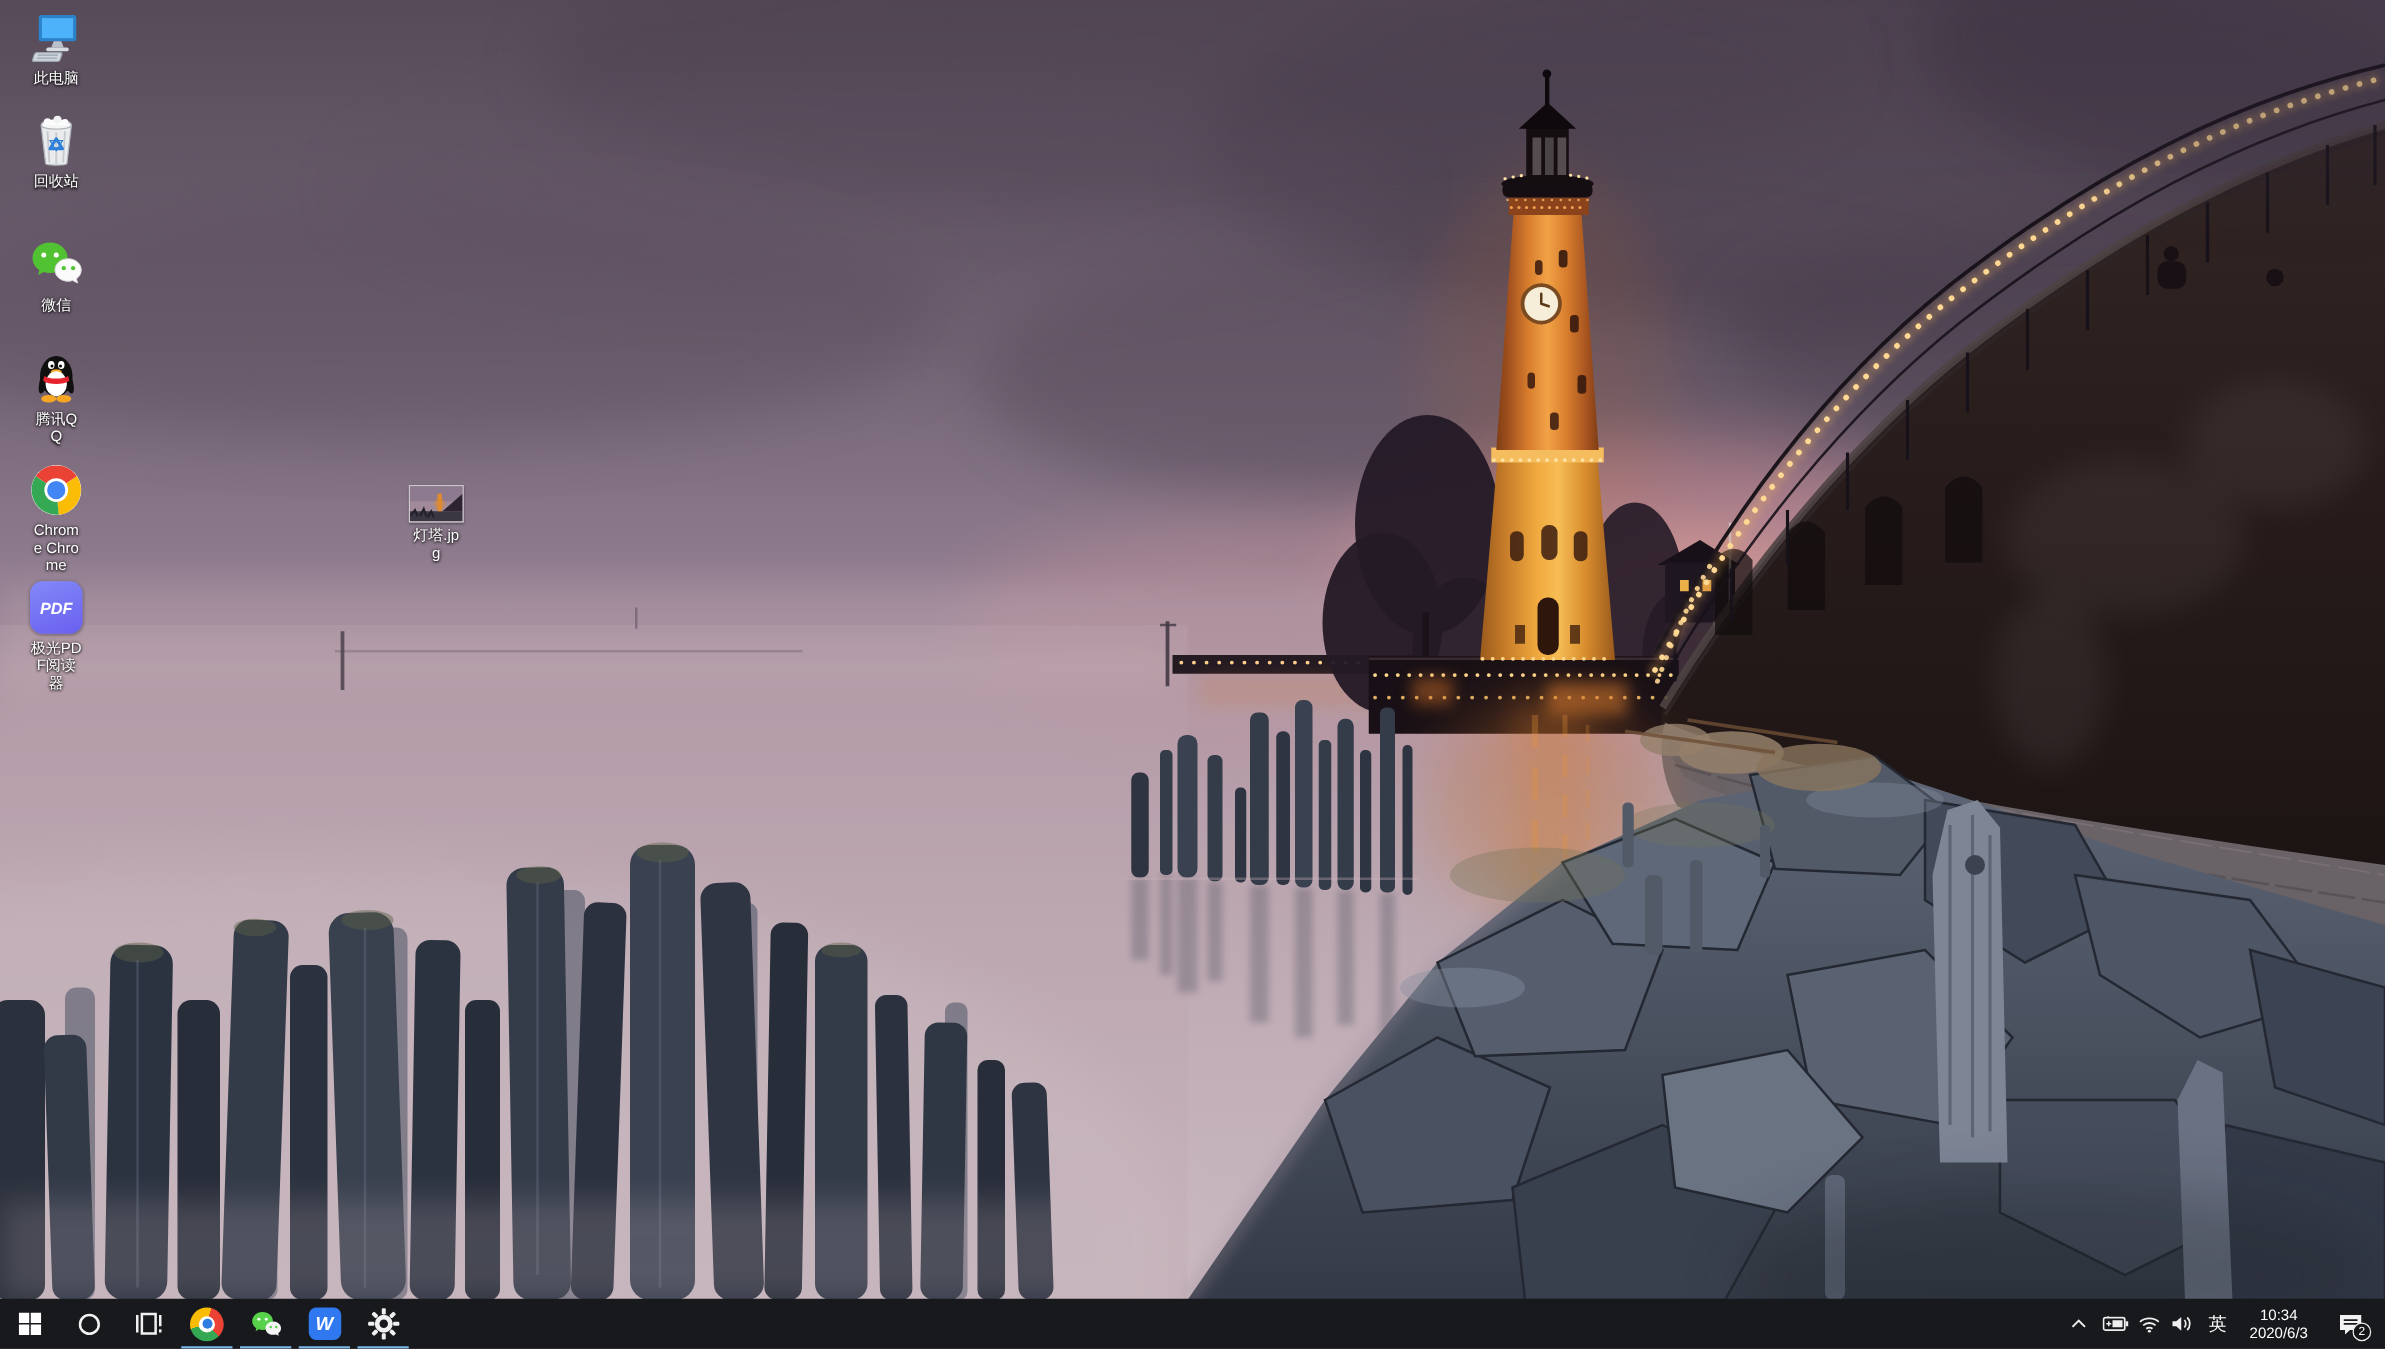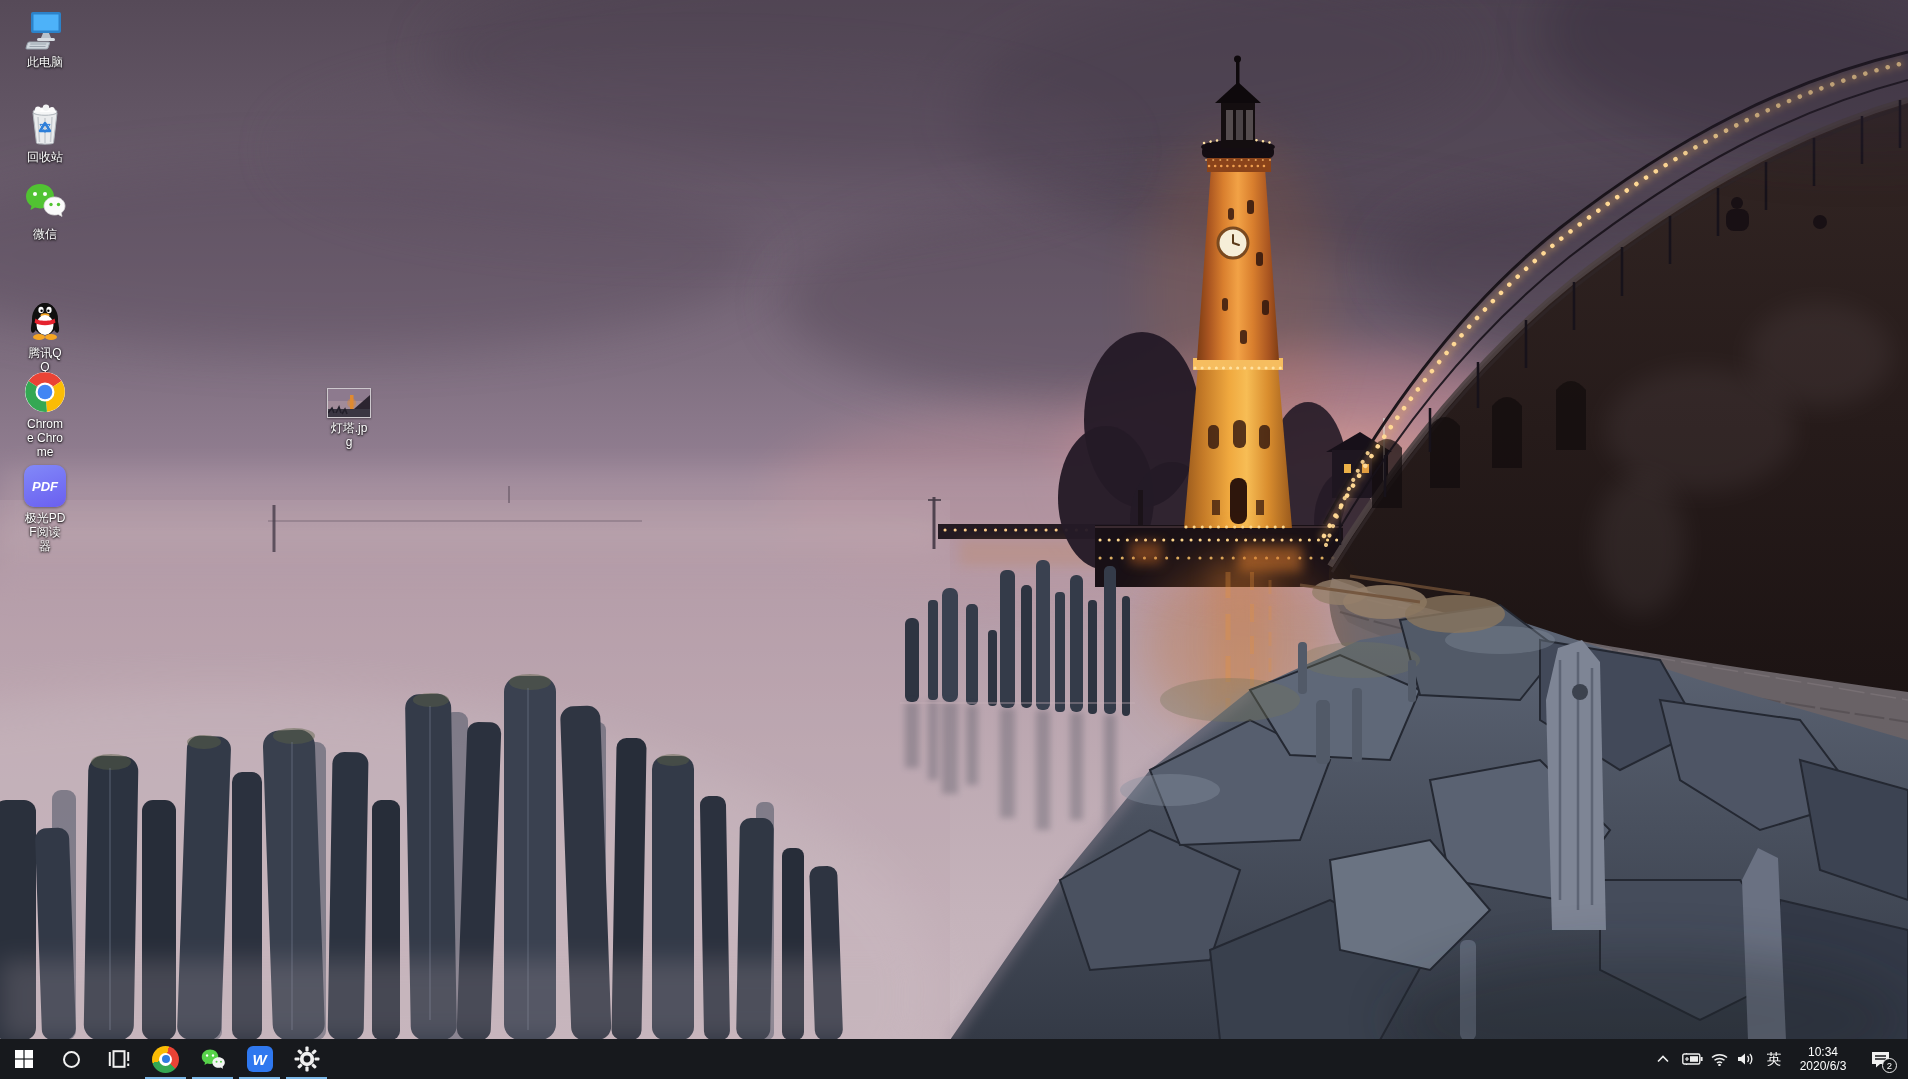--- a/index.html
+++ b/index.html
@@ -392,52 +392,52 @@
         <rect x="14" y="30" width="18" height="3" rx="1.5" fill="#d7dde3"></rect>
         <g transform="skewX(-18)">
           <rect x="16" y="34" width="22" height="7" rx="1.5" fill="#cfd6dd" stroke="#9aa4ae" stroke-width="1"></rect>
           <path d="M19,36 h16 M19,38.5 h16" stroke="#9aa4ae" stroke-width="1"></path>
         </g>
       </svg>
     </div>
     <div class="icon-label">此电脑</div>
   </div>
 
-  <div class="icon-cell" style="left:0;top:103px">
+  <div class="icon-cell" style="left:0;top:91px">
     <div class="glyph">
       <svg width="44" height="44" viewBox="0 0 44 44">
         <ellipse cx="22" cy="9" rx="12" ry="4" fill="#f4f5f6" stroke="#b5bac0"></ellipse>
         <path d="M11,9 C13,6 17,4.5 22,4.5 C27,4.5 31,6 33,9" fill="#fff" opacity=".9"></path>
         <circle cx="15" cy="6.5" r="3" fill="#fbfbfb"></circle>
           <circle cx="23" cy="4.8" r="3.2" fill="#f2f3f4"></circle>
         <circle cx="29" cy="6.8" r="2.7" fill="#fbfbfb"></circle>
         <path d="M10,10 L13.5,40 C13.7,41.5 30.3,41.5 30.5,40 L34,10 C30,13 14,13 10,10 Z" fill="#e9ebed" stroke="#b0b6bc" stroke-width="1"></path>
         <path d="M15,14 L16.5,39 M22,15 L22,40 M29,14 L27.5,39" stroke="#c6cbd0" stroke-width="1.5"></path>
         <path d="M22,20 l5,8 h-10 Z" fill="none" stroke="#2e7fd9" stroke-width="2.4" stroke-linejoin="round"></path>
         <path d="M22,20 l5,8 h-10 Z" fill="none" stroke="#2e7fd9" stroke-width="1" transform="rotate(180 22 24.7)"></path>
       </svg>
     </div>
     <div class="icon-label">回收站</div>
   </div>
 
-  <div class="icon-cell" style="left:0;top:180px">
+  <div class="icon-cell" style="left:0;top:190px">
     <div class="glyph">
       <svg width="44" height="44" viewBox="0 0 44 44">
         <path d="M17,4 C9,4 3,9.5 3,16.5 C3,20.5 5.2,23.8 8.5,26 L7.5,30 L12,27.6 C13.6,28.1 15.2,28.4 17,28.4 C25,28.4 31,22.9 31,16.2 C31,9.5 25,4 17,4 Z" fill="#51c332"></path>
         <circle cx="12" cy="14" r="2" fill="#fff"></circle>
           <circle cx="22" cy="14" r="2" fill="#fff"></circle>
         <path d="M31.5,17 C25.5,17 21,21 21,26 C21,31 25.5,35 31.5,35 C32.8,35 34,34.8 35.2,34.4 L39,36.4 L38.2,33 C40.6,31.3 42,28.8 42,26 C42,21 37.5,17 31.5,17 Z" fill="#fbfbfb" stroke="#d8d8d8" stroke-width=".8"></path>
         <circle cx="28" cy="24.5" r="1.7" fill="#51c332"></circle>
           <circle cx="35.5" cy="24.5" r="1.7" fill="#51c332"></circle>
       </svg>
     </div>
     <div class="icon-label">微信</div>
   </div>
 
-  <div class="icon-cell" style="left:0;top:299px">
+  <div class="icon-cell" style="left:0;top:281px">
     <div class="glyph">
       <svg width="44" height="44" viewBox="0 0 44 44">
         <ellipse cx="22" cy="20" rx="13" ry="16" fill="#10100f"></ellipse>
         <ellipse cx="22" cy="13" rx="10" ry="9" fill="#10100f"></ellipse>
         <ellipse cx="18" cy="11" rx="2.6" ry="3.2" fill="#fff"></ellipse>
           <ellipse cx="26" cy="11" rx="2.6" ry="3.2" fill="#fff"></ellipse>
         <circle cx="18.6" cy="11.8" r="1.2" fill="#000"></circle>
           <circle cx="25.4" cy="11.8" r="1.2" fill="#000"></circle>
         <ellipse cx="22" cy="16.5" rx="4.5" ry="2.2" fill="#f6a623"></ellipse>
         <ellipse cx="22" cy="26" rx="8.5" ry="10" fill="#fff"></ellipse>

